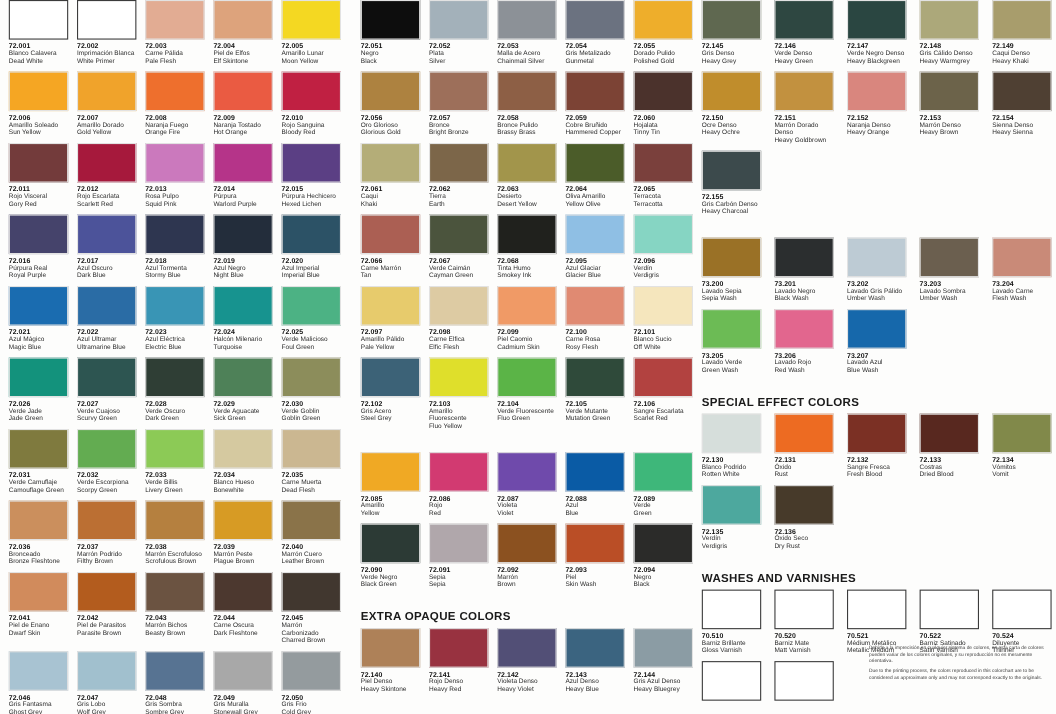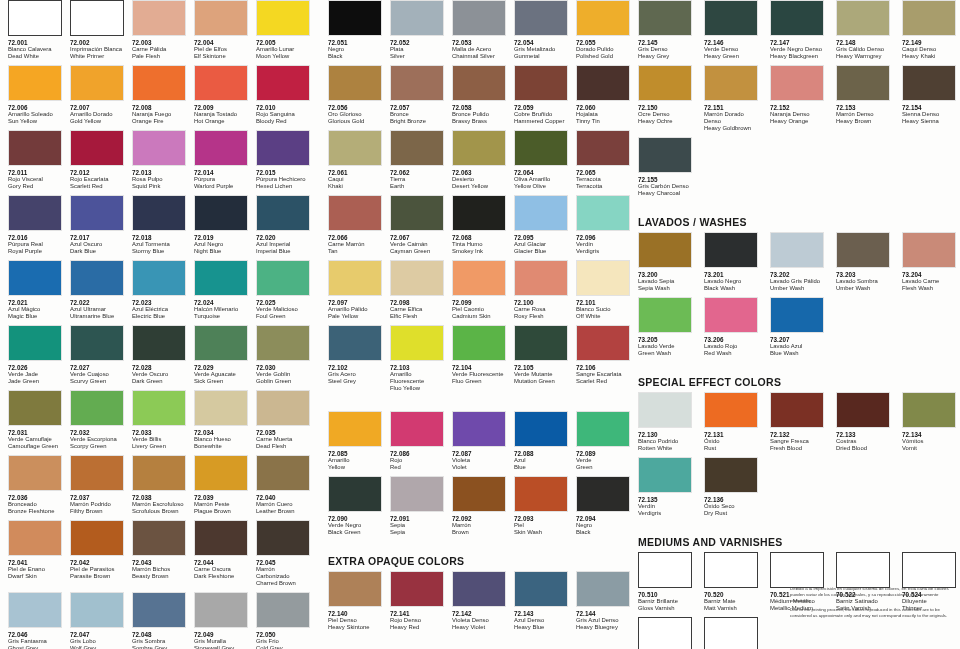--- a/index.html
+++ b/index.html
@@ -749,21 +749,20 @@
           <div class="swatch-cell row-block">
             <div class="chip" style="background: rgb(60, 74, 76);"></div>
             <div class="code">72.155</div>
             <div class="nm">Gris Carbón Denso</div>
             <div class="nm nm2">Heavy Charcoal</div>
           </div>
         </div>
     </div>
     <div class="spacer-md"></div>
     <div class="section">
-      <div class="sec-title">LAVADOS / WASHES</div>
       <div class="grid" id="grid-washes">
           <div class="swatch-cell row-block">
             <div class="chip" style="background: rgb(154, 113, 38);"></div>
             <div class="code">73.200</div>
             <div class="nm">Lavado Sepia</div>
             <div class="nm nm2">Sepia Wash</div>
           </div>
           <div class="swatch-cell row-block">
             <div class="chip" style="background: rgb(43, 46, 47);"></div>
             <div class="code">73.201</div>
@@ -851,21 +850,21 @@
           <div class="swatch-cell row-block">
             <div class="chip" style="background: rgb(71, 58, 42);"></div>
             <div class="code">72.136</div>
             <div class="nm">Óxido Seco</div>
             <div class="nm nm2">Dry Rust</div>
           </div>
         </div>
     </div>
     <div class="spacer-md"></div>
     <div class="section">
-      <div class="sec-title">MEDIUMS AND VARNISHES</div>
+      <div class="sec-title">WASHES AND VARNISHES</div>
       <div class="grid" id="grid-mediums">
           <div class="swatch-cell row-block">
             <div class="chip outline" style="background: rgb(255, 255, 255);"></div>
             <div class="code">70.510</div>
             <div class="nm">Barniz Brillante</div>
             <div class="nm nm2">Gloss Varnish</div>
           </div>
           <div class="swatch-cell row-block">
             <div class="chip outline" style="background: rgb(255, 255, 255);"></div>
             <div class="code">70.520</div>

